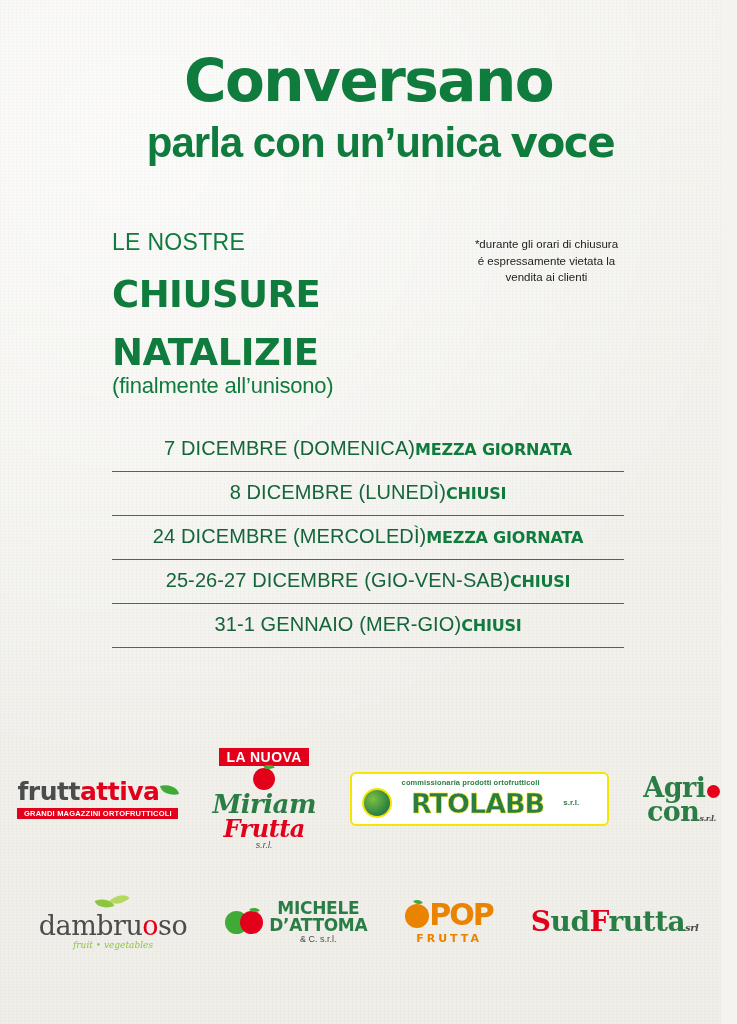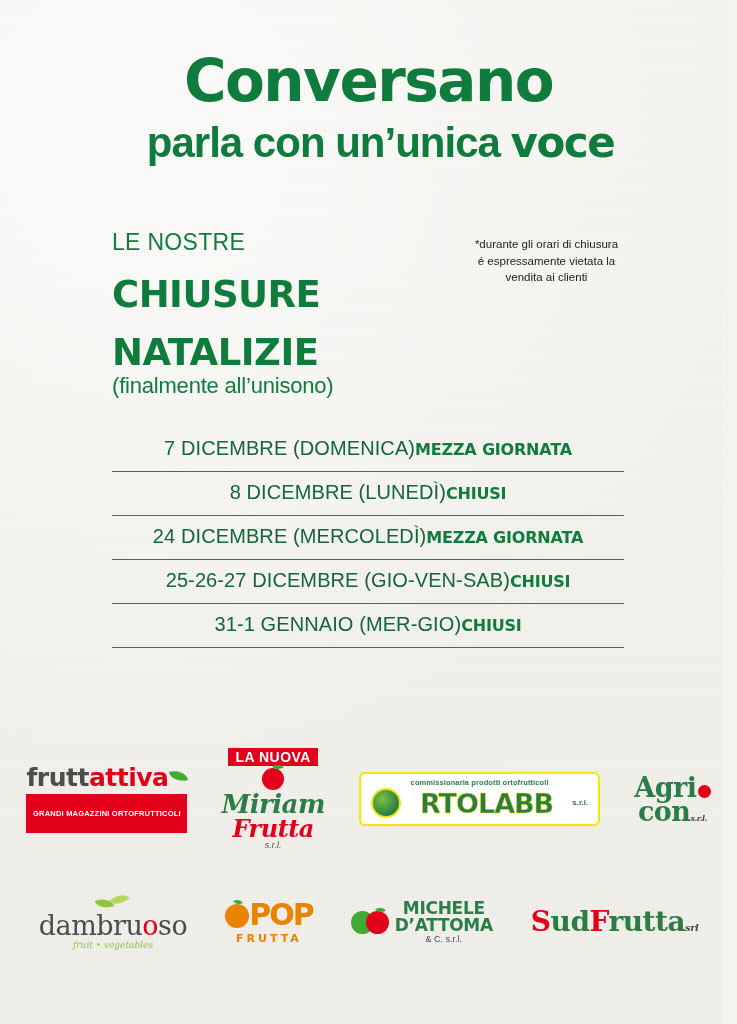--- a/index.html
+++ b/index.html
@@ -167,21 +167,21 @@
   .lg-frutt .top .a { color:#4c4c4c; }
   .lg-frutt .top .b { color:#e2001a; }
   .lg-frutt .leaf {
     display:inline-block; width:17px; height:12px; margin-left:2px;
     background:#3faa35; border-radius: 0 100% 0 100%;
     transform: rotate(-12deg);
     vertical-align: 4px;
   }
   .lg-frutt .sub {
     margin-top:4px; font-size:7.5px; font-weight:bold; color:#fff;
-    background:#e2001a; padding:16px 4px; letter-spacing:0.2px;
+    background:#e2001a; padding:2px 4px; letter-spacing:0.2px;
   }
 
   
   .lg-miriam .nuova {
     font-size:14px; font-weight:bold; color:#fff; background:#e2001a;
     display:inline-block; padding:2px 7px; letter-spacing:0.5px;
   }
   .lg-miriam .apple {
     width: 22px; height: 22px; background:#e2001a; border-radius:50%;
     margin: 2px auto 1px auto; position:relative;
@@ -198,21 +198,21 @@
     font-family:"DejaVu Serif", serif; font-style:italic; font-weight:bold;
     font-size:24px; color:#e2001a; letter-spacing:-0.5px;
   }
   .lg-miriam .srl { font-size:9px; color:#4c4c4c; font-style:italic;}
 
   
   .lg-orto {
     background:#ffffff;
     border:2px solid #f5e600;
     border-radius:6px;
-    padding:5px 10px 6px 10px;
+    padding:5px 28px 6px 10px;
   }
   .lg-orto .caption { font-size:7.5px; color:#2a7d45; font-weight:bold; letter-spacing:0.1px;}
   .lg-orto .word {
     display:flex; align-items:center; justify-content:center; gap:19px; margin-top:2px;
   }
   .lg-orto .globe {
     width:26px; height:26px; border-radius:50%;
     background: radial-gradient(circle at 35% 35%, #7bc143, #2a7d45 70%);
     border:2px solid #f5e600;
   }
@@ -396,39 +396,39 @@
         <div class="leafs">
             <i></i>
             <i></i>
           </div>
         <div class="name">
           <span>dambru</span><span class="o">o</span><span>so</span>
         </div>
         <div class="sub">fruit • vegetables</div>
       </div>
 
-      <div class="logo lg-pop">
-        <div class="pumpkin">
-          <span class="dot"></span><span>POP</span>
-        </div>
-        <div class="sub">FRUTTA</div>
-      </div>
-
       <div class="logo lg-mich">
         <div class="mark">
           <span class="c1"></span>
             <span class="c2"></span>
         </div>
         <div class="txt">
           <div class="t1">MICHELE</div>
           <div class="t2">D’ATTOMA</div>
           <div class="t3">&amp; C. s.r.l.</div>
         </div>
       </div>
 
+      <div class="logo lg-pop">
+        <div class="pumpkin">
+          <span class="dot"></span><span>POP</span>
+        </div>
+        <div class="sub">FRUTTA</div>
+      </div>
+
       <div class="logo lg-sud">
         <div class="name">
           <span class="red">S</span><span>ud</span><span class="red">F</span><span>rutta</span><span class="srl">srl</span>
         </div>
       </div>
 
     </div>
   </div>
 
 </div>

